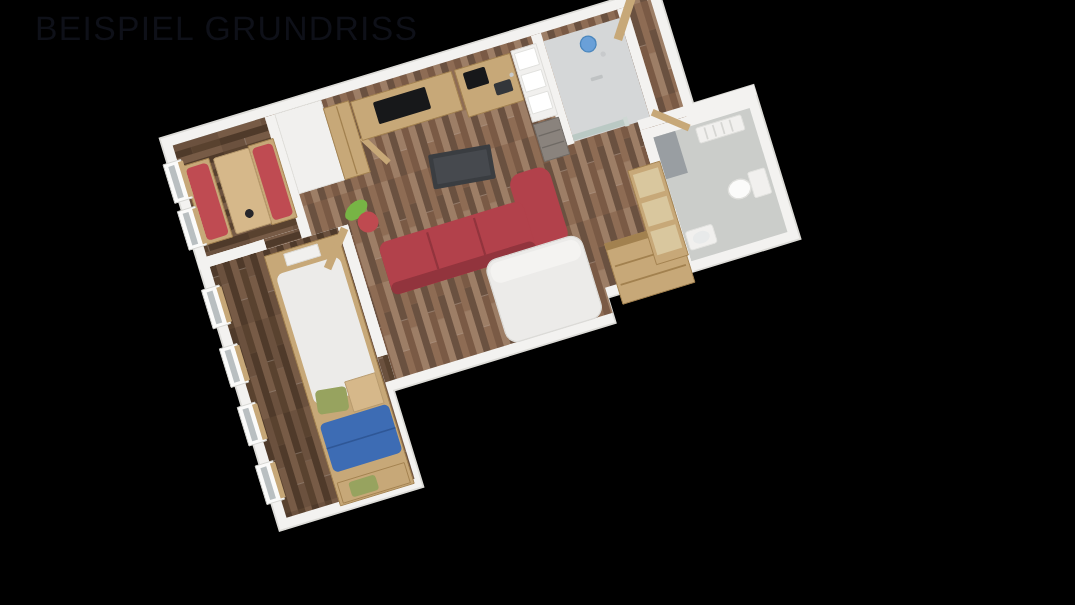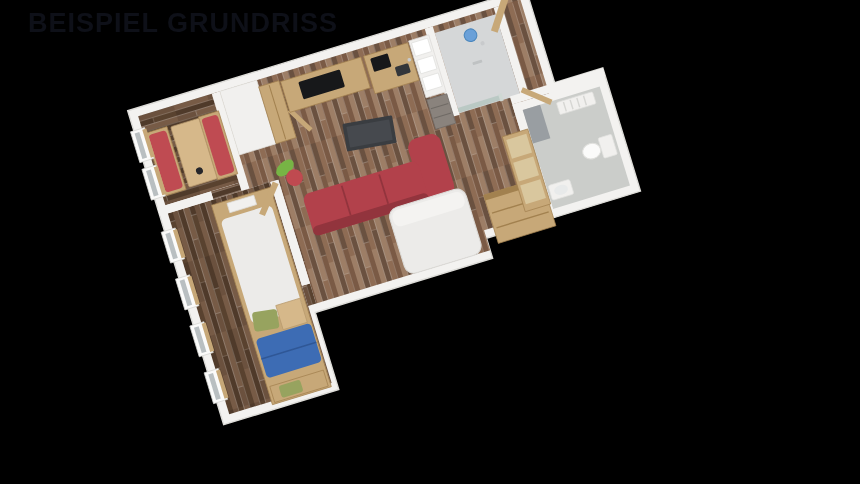--- a/index.html
+++ b/index.html
@@ -1,20 +1,20 @@
 <!DOCTYPE html>
 <html><head>
 <meta charset="utf-8">
 <style>
   html,body{margin:0;padding:0;}
   body{width:860px;height:484px;overflow:hidden;font-family:"Liberation Sans",sans-serif;}
   #stage{position:relative;width:860px;height:484px;overflow:hidden;}
   #plan-title{
     position:absolute;left:28px;top:8px;
-    font-size:27px;font-weight:700;letter-spacing:1px;
+    font-size:27px;font-weight:400;letter-spacing:1px;
     font-family:"Liberation Sans",sans-serif;
     user-select:none;white-space:nowrap;
   }
   svg{position:absolute;left:0;top:0;display:block;}
 </style>
 </head>
 <body style="background: rgb(0, 0, 0);">
 
 <div id="stage" style="background: rgb(0, 0, 0);">
   <div id="plan-title" style="color: rgb(14, 16, 24);">BEISPIEL GRUNDRISS</div>

